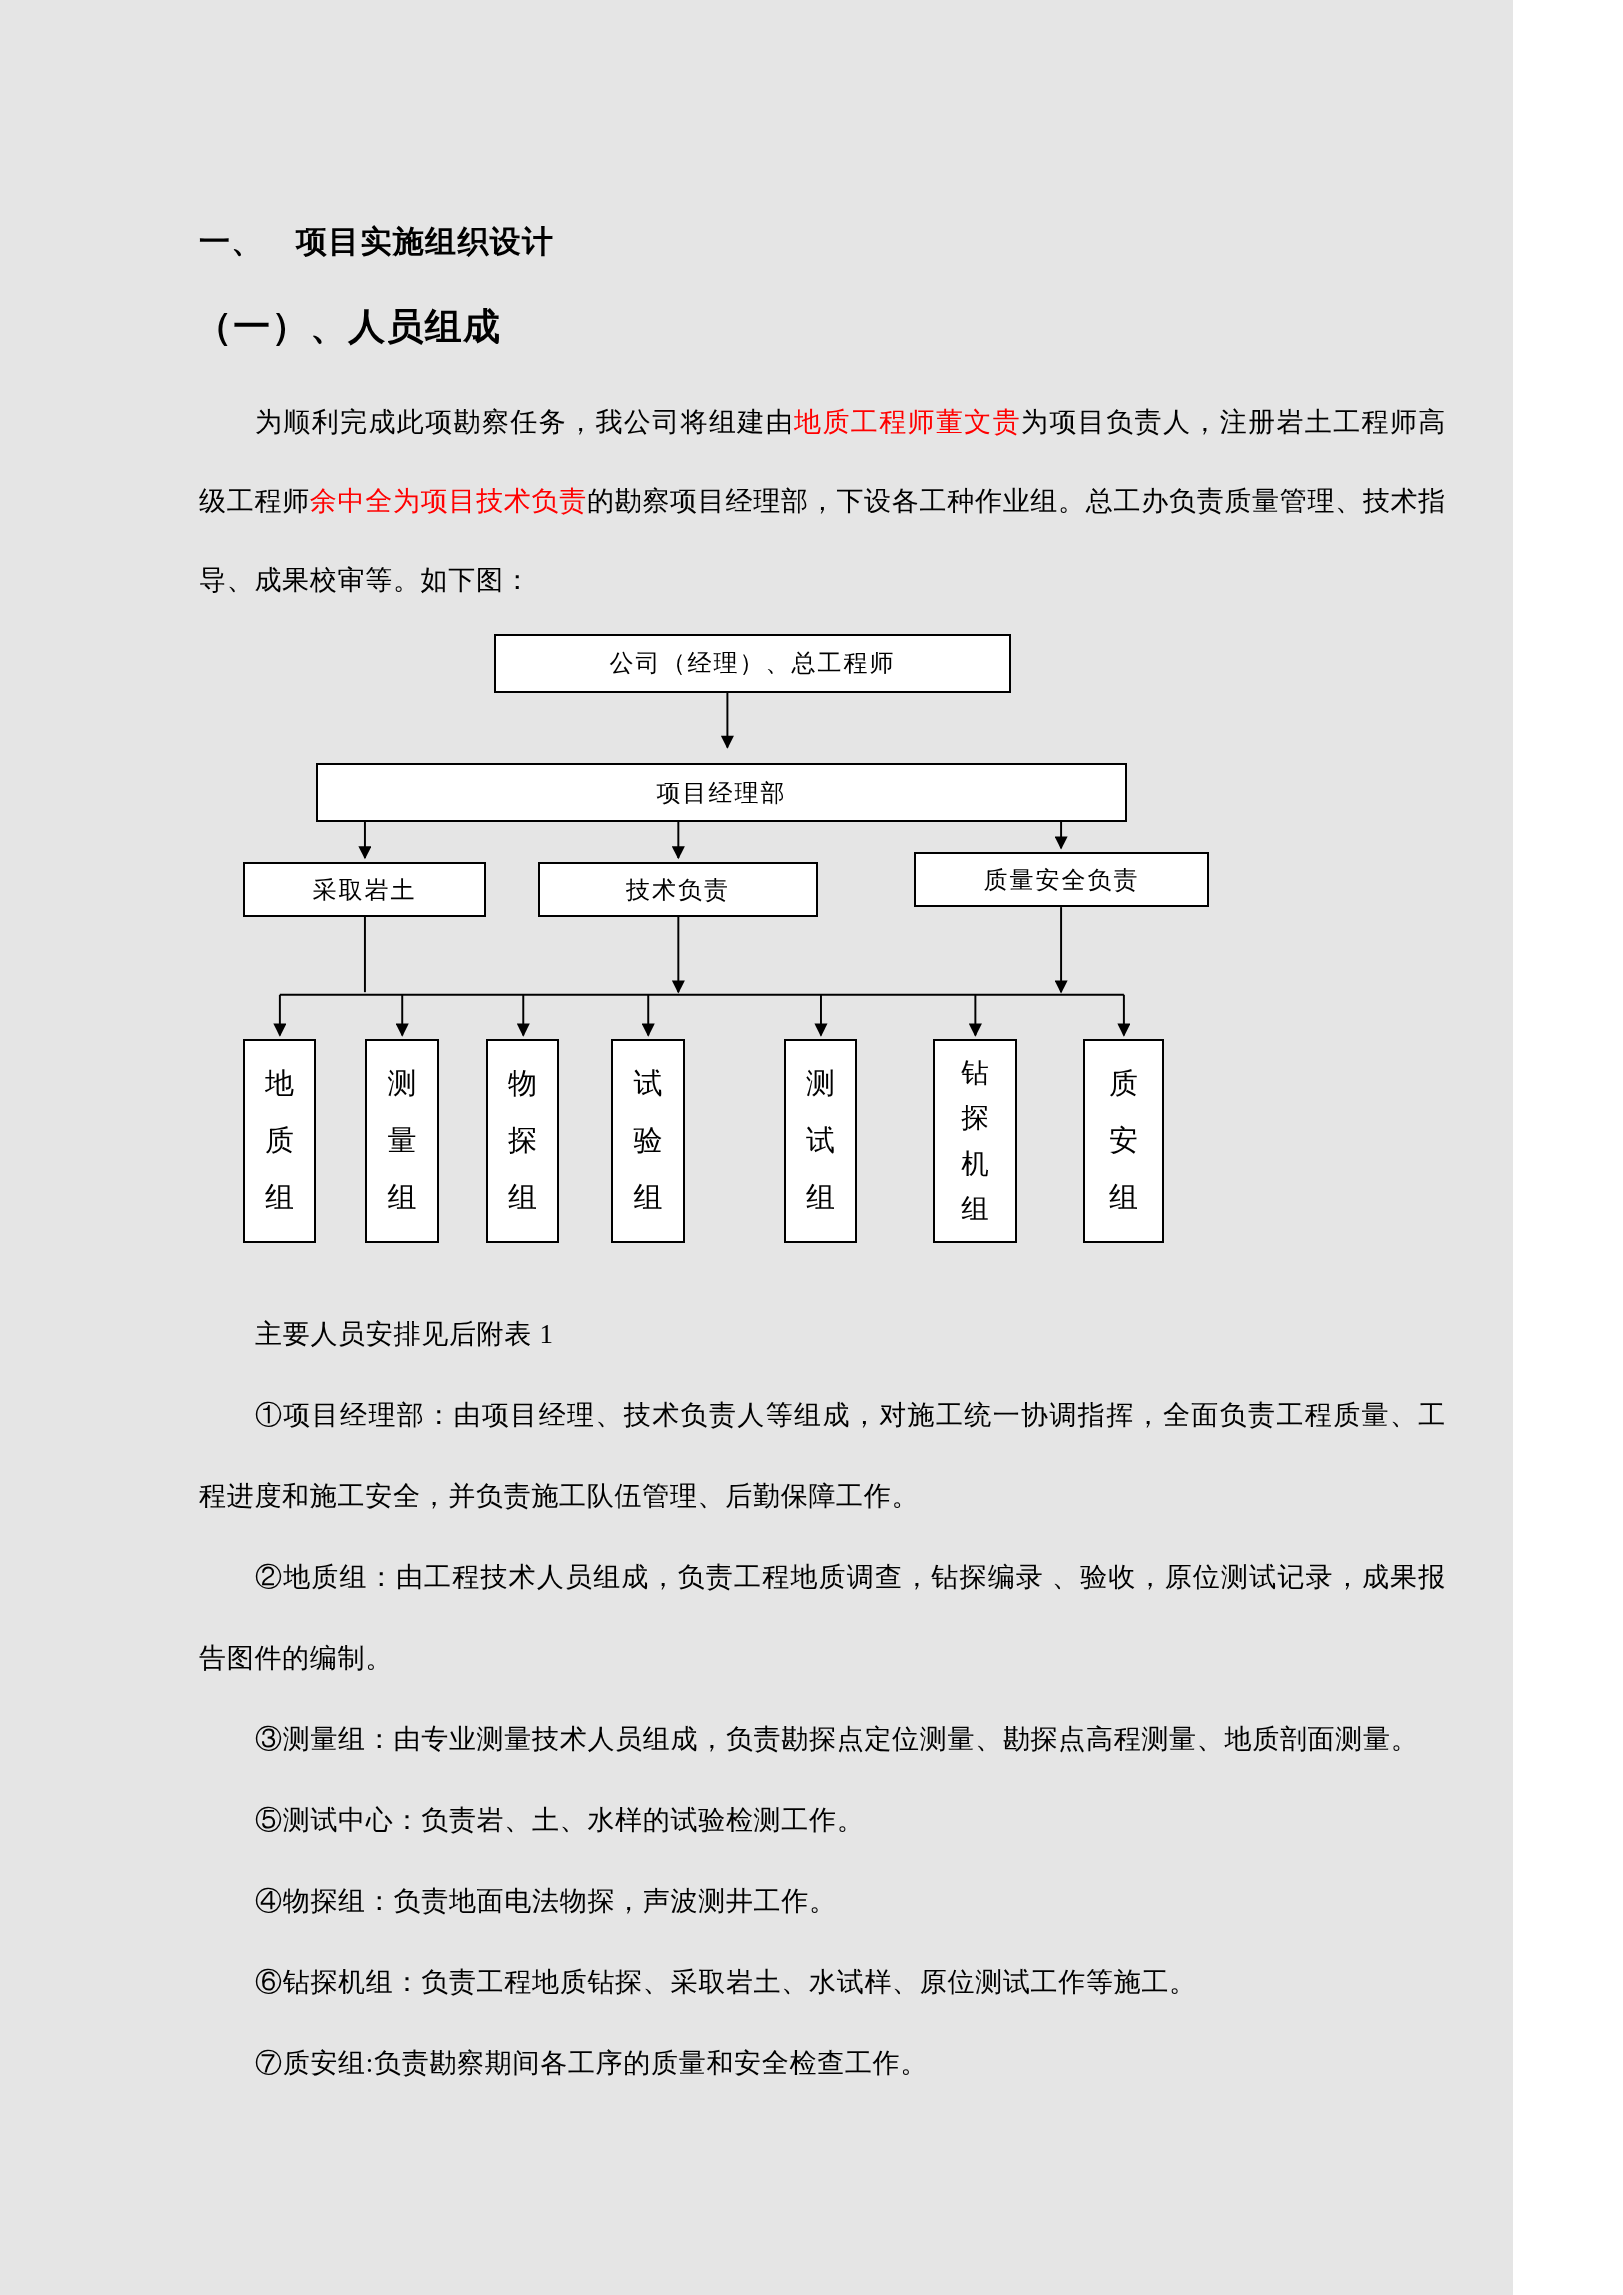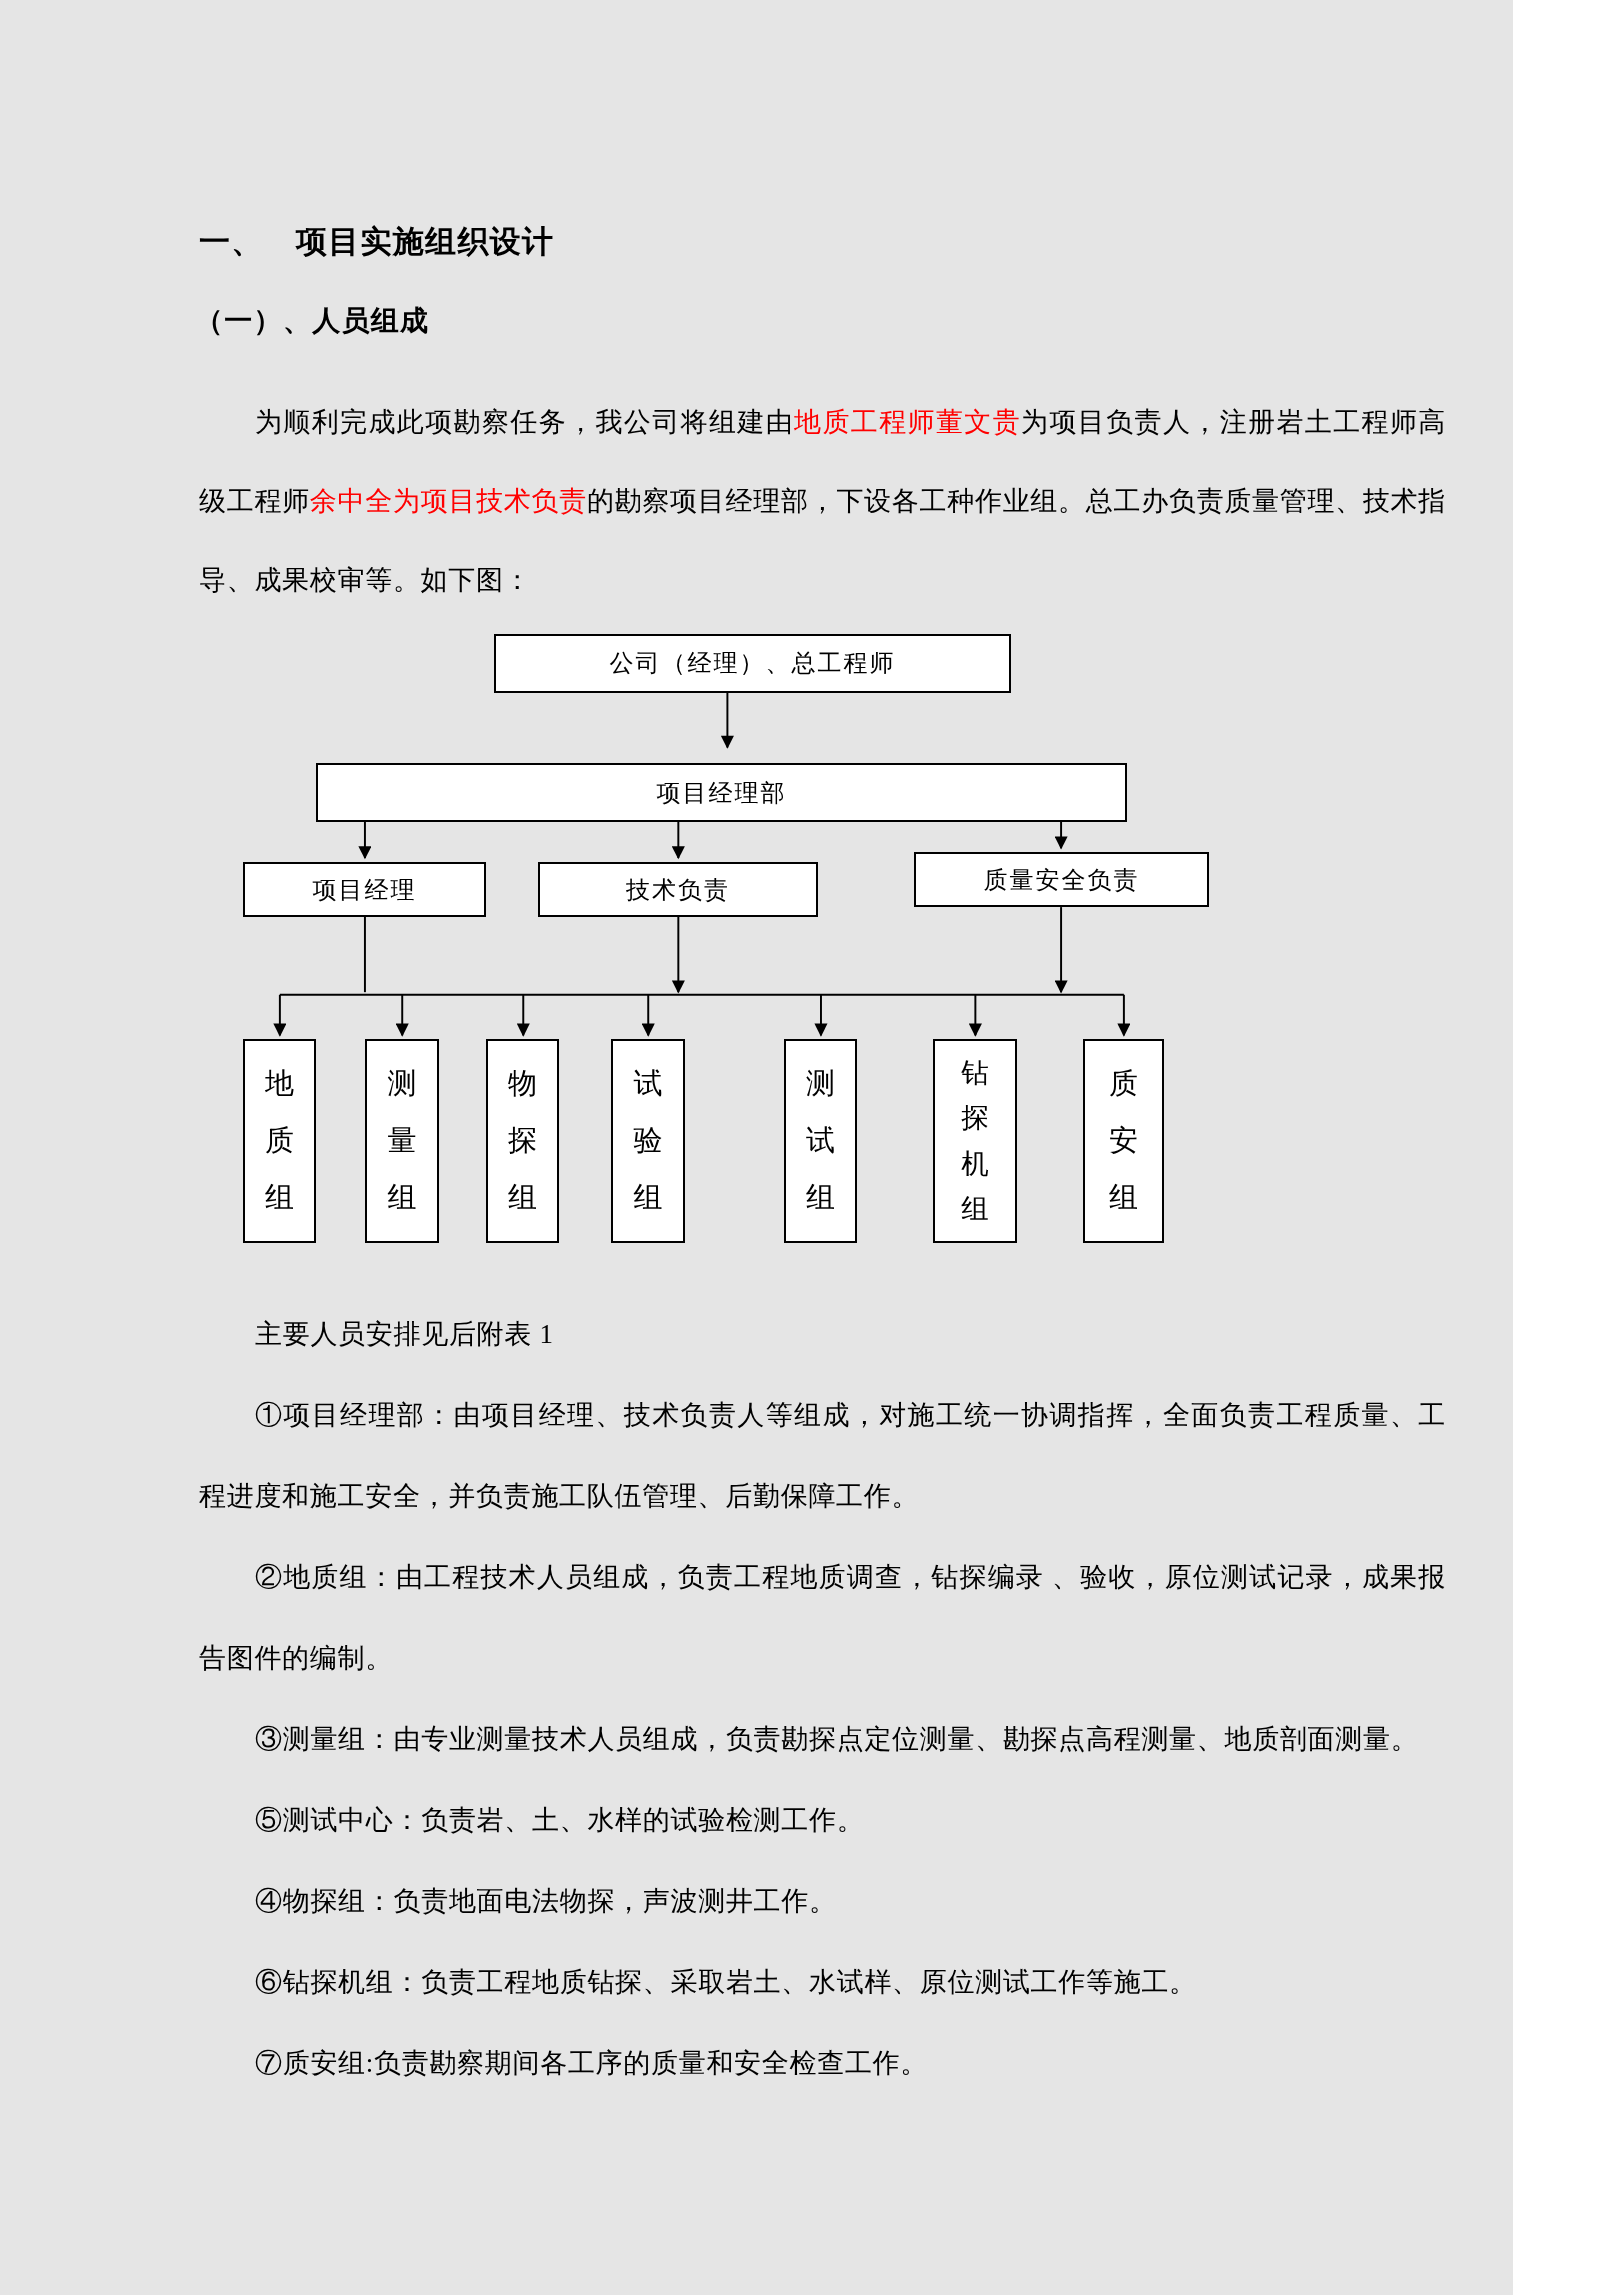--- a/index.html
+++ b/index.html
@@ -11,21 +11,21 @@
     color:#000000;
     font-family:"Liberation Serif","DejaVu Serif",serif;
     overflow:hidden;
   }
   .h1{
     position:absolute;left:199px;top:221px;
     font-size:31px;font-weight:bold;letter-spacing:1.3px;
   }
   .h2{
     position:absolute;left:195px;top:302px;
-    font-size:28px;font-weight:bold;letter-spacing:1.3px;text-align:right;
+    font-size:37px;font-weight:bold;letter-spacing:1.3px;text-align:right;
   }
   .intro{
     position:absolute;left:199px;top:383px;width:1247px;
     font-size:27px;line-height:79px;text-align:justify;
     text-indent:56px;letter-spacing:0.7px;
   }
   .red{color:#FF0000;}
   .chart{
     position:absolute;left:196px;top:631px;width:1246px;height:651px;
   }
@@ -92,21 +92,21 @@
       <line x1="315" y1="556" x2="315" y2="618" marker-end="url(#arrow)"></line>
       <line x1="500" y1="556" x2="500" y2="618" marker-end="url(#arrow)"></line>
       <line x1="691" y1="556" x2="691" y2="618" marker-end="url(#arrow)"></line>
       <line x1="955" y1="556" x2="955" y2="618" marker-end="url(#arrow)"></line>
       <line x1="1191" y1="556" x2="1191" y2="618" marker-end="url(#arrow)"></line>
       <line x1="1418" y1="556" x2="1418" y2="618" marker-end="url(#arrow)"></line>
     </svg>
 
     <div class="cbox box-company">公司（经理）、总工程师</div>
     <div class="cbox box-dept">项目经理部</div>
-    <div class="cbox box-pm">项目经理</div>
+    <div class="cbox box-pm">采取岩土</div>
     <div class="cbox box-tech">技术负责</div>
     <div class="cbox box-qs">质量安全负责</div>
 
     <div class="gbox g0">
         <div>地</div>
         <div>质</div>
         <div>组</div>
       </div>
     <div class="gbox g1">
         <div>测</div>

